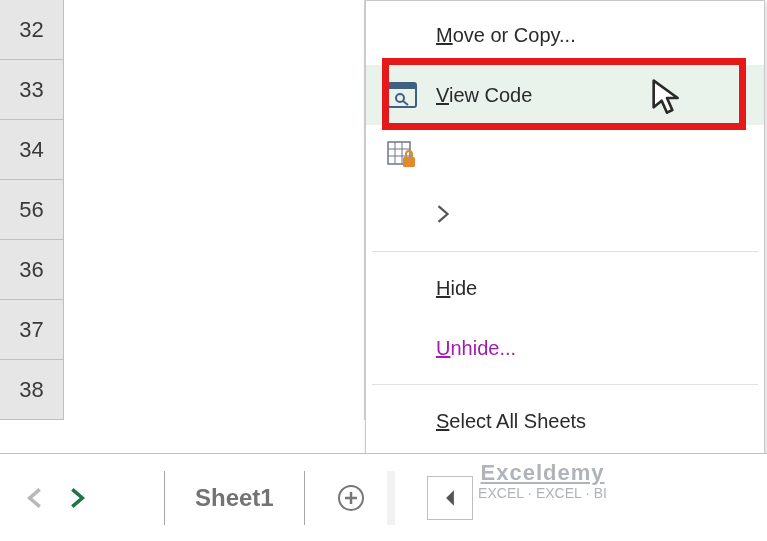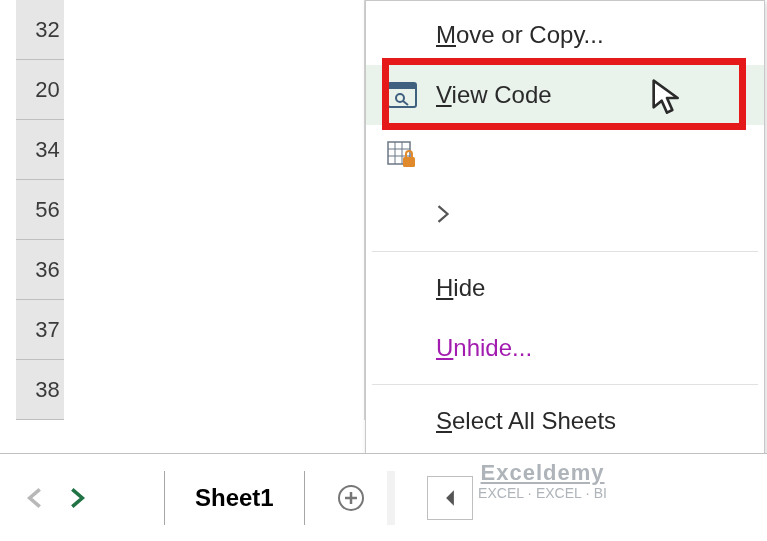--- a/index.html
+++ b/index.html
@@ -9,21 +9,21 @@
     font-size: 24px;
     background: #fff;
     width: 767px;
     height: 541px;
     overflow: hidden;
     position: relative;
     color: #333;
   }
   .rowheaders {
     position: absolute;
-    left: 16px; top: 0;
+    left: 0; top: 0;
     width: 64px;
     background: #e6e6e6;
     border-right: 1px solid #bfbfbf;
   }
   .rowheader {
     height: 60px;
     border-bottom: 1px solid #bfbfbf;
     display: flex;
     align-items: center;
     justify-content: center;
@@ -70,21 +70,21 @@
   .navarrow.active { color: #217346; }
   .sheet-tab {
     border: 1px solid #a6a6a6;
     border-bottom: none;
     background: #fff;
     height: 54px;
     padding: 0 30px;
     display: flex;
     align-items: center;
     font-weight: 600;
-    color: #000000;
+    color: #737373;
     margin-left: 60px;
     border-top: none;
   }
   .add-sheet {
     width: 36px; height: 36px;
     display: flex; align-items: center; justify-content: center;
     color: #666;
     position: relative;
     margin-left: 20px;
   }
@@ -118,21 +118,21 @@
     border: 1px solid #c8c8c8;
     box-shadow: 2px 2px 6px rgba(0,0,0,.15);
     padding: 4px 0 12px 0;
   }
   .menu-item {
     display: flex;
     align-items: center;
     height: 60px;
     padding: 0 22px 0 18px;
     gap: 16px;
-    font-size: 24px;
+    font-size: 20px;
     color: #2a2a2a;
     position: relative;
   }
   .menu-item.hovered {
     background: #e9f3ec;
   }
   .menu-item.disabled { color: #a21caf; }
   .menu-icon {
     width: 36px;
     height: 36px;
@@ -180,21 +180,21 @@
     line-height: 1.1;
     pointer-events: none;
   }
   .watermark .big { font-size: 22px; font-weight: 700; letter-spacing: 1px; text-decoration: underline; }
 </style>
 </head>
 <body>
 
 <div class="rowheaders">
   <div class="rowheader">32</div>
-  <div class="rowheader">20</div>
+  <div class="rowheader">33</div>
   <div class="rowheader">34</div>
   <div class="rowheader">56</div>
   <div class="rowheader">36</div>
   <div class="rowheader">37</div>
   <div class="rowheader">38</div>
 </div>
 
 <div class="grid">
   <div class="gridline-v"></div>
 </div>

